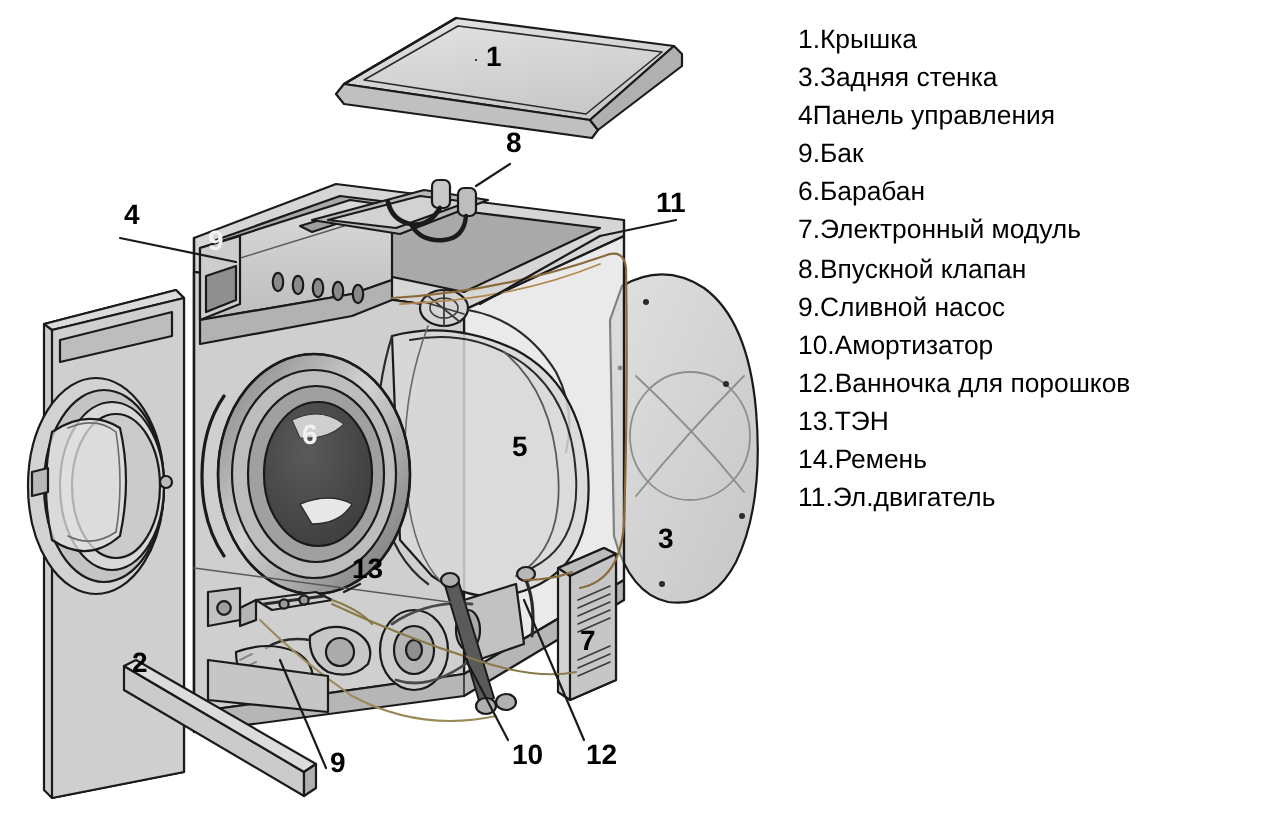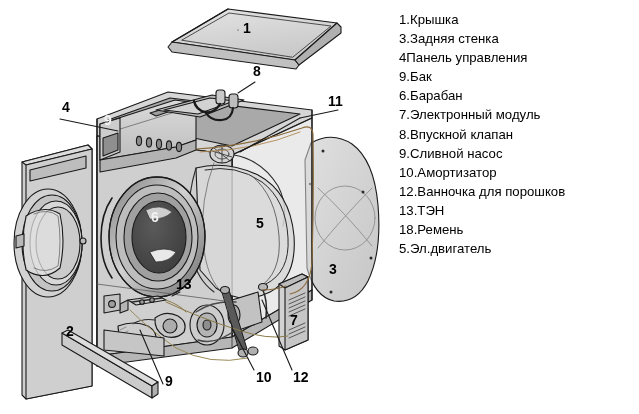--- a/index.html
+++ b/index.html
@@ -316,17 +316,17 @@
     <div class="legend-item">3.Задняя стенка</div>
     <div class="legend-item">4Панель управления</div>
     <div class="legend-item">9.Бак</div>
     <div class="legend-item">6.Барабан</div>
     <div class="legend-item">7.Электронный модуль</div>
     <div class="legend-item">8.Впускной клапан</div>
     <div class="legend-item">9.Сливной насос</div>
     <div class="legend-item">10.Амортизатор</div>
     <div class="legend-item">12.Ванночка для порошков</div>
     <div class="legend-item">13.ТЭН</div>
-    <div class="legend-item">18.Ремень</div>
-    <div class="legend-item">5.Эл.двигатель</div>
+    <div class="legend-item">14.Ремень</div>
+    <div class="legend-item">11.Эл.двигатель</div>
   </div>
 
 </div>
 
 </body></html>

